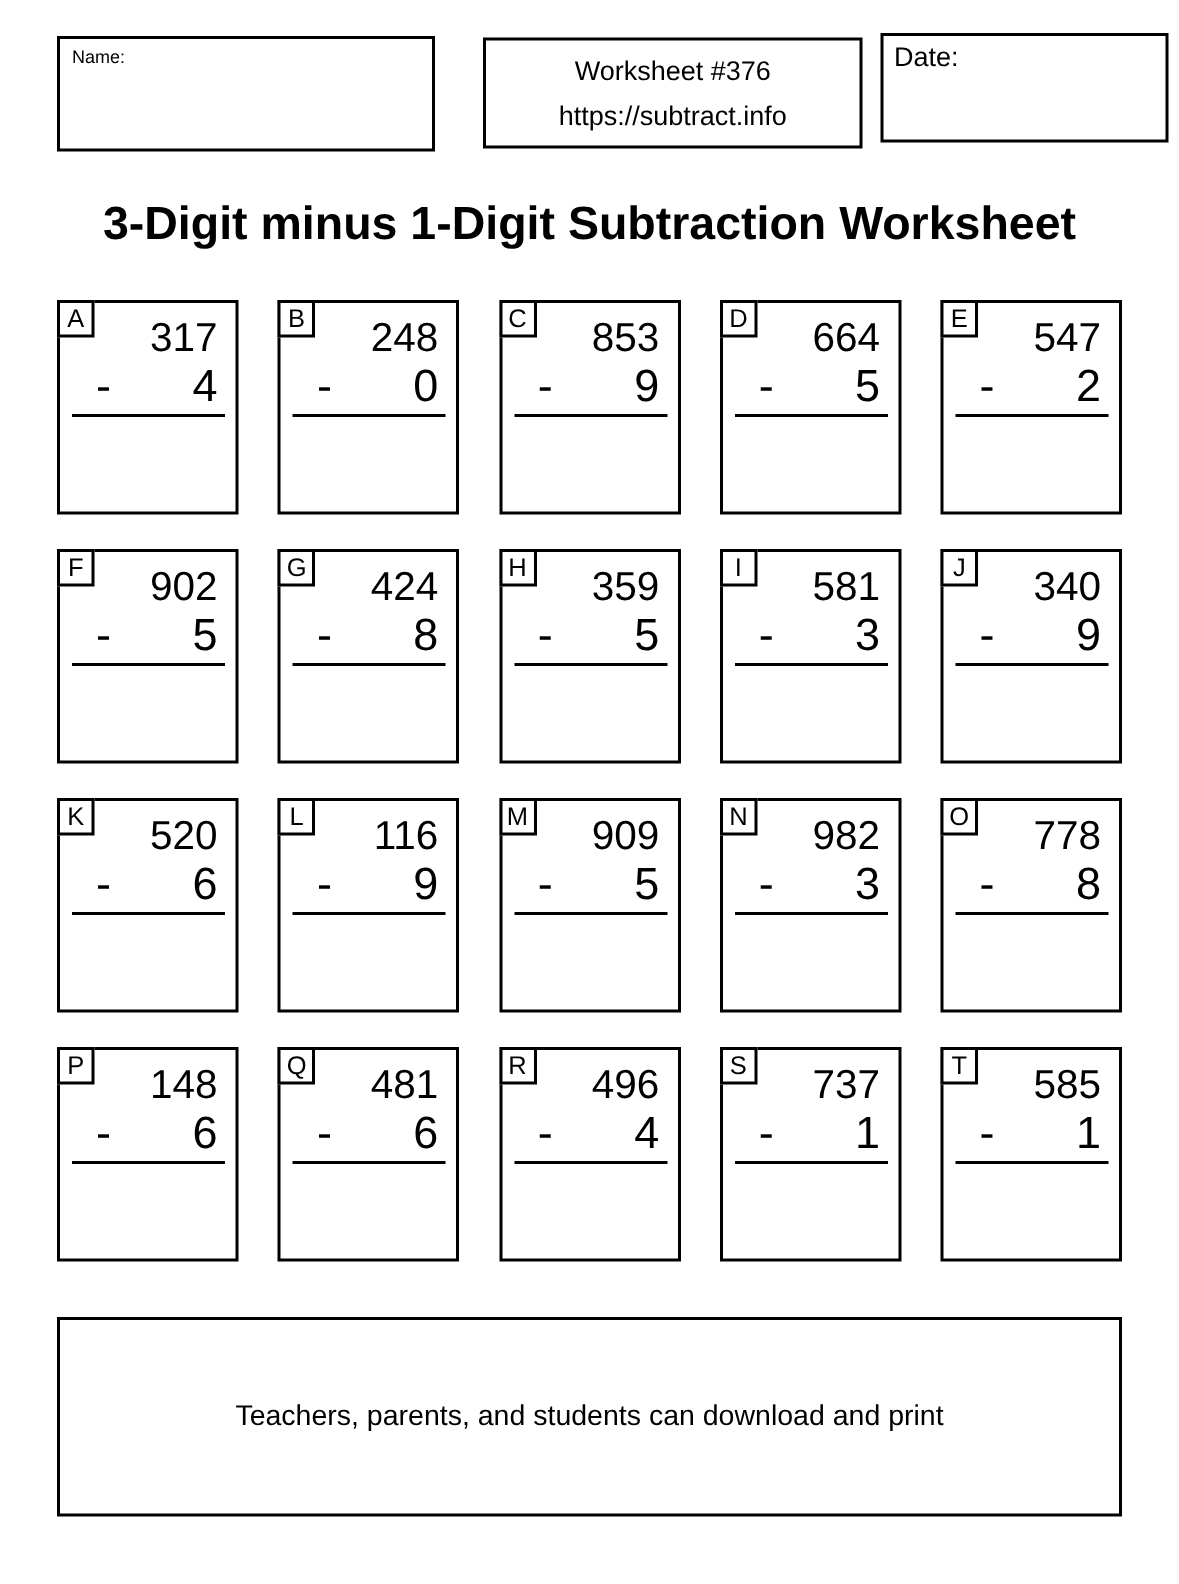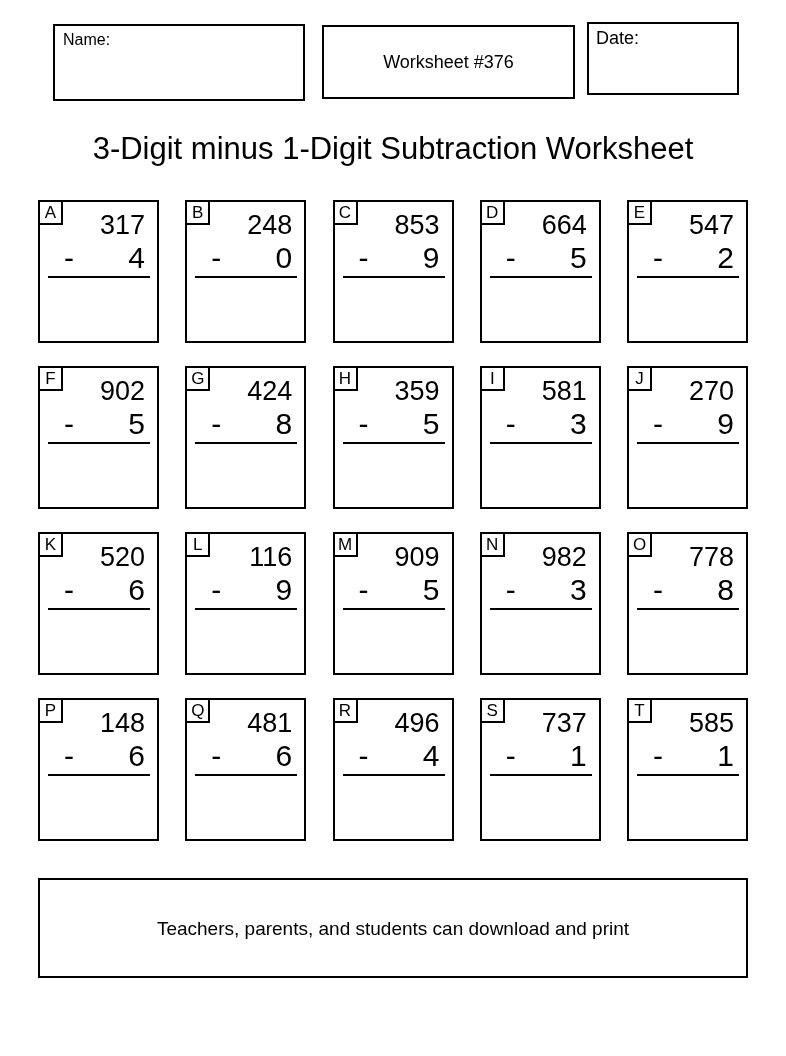--- a/index.html
+++ b/index.html
@@ -14,41 +14,41 @@
     width: 786px; height: 1056px;
     background: #ffffff;
     overflow: hidden;
   }
   .box { border: 2px solid #000; box-sizing: border-box; background: #fff; }
 
   
   .name-box {
     position: absolute; left: 38px; top: 24px;
     width: 252px; height: 77px;
-    padding: 5px 8px; font-size: 16px; margin-left: 15px;
+    padding: 5px 8px; font-size: 12px;
   }
   .ws-box {
     position: absolute; left: 322px; top: 25px;
     width: 253px; height: 74px;
     display: flex; flex-direction: column;
     align-items: center; justify-content: center;
     font-size: 18px; line-height: 30px; text-align: center;
   }
   .date-box {
     position: absolute; left: 587px; top: 22px;
-    width: 152px; height: 73px;
+    width: 192px; height: 73px;
     padding: 4px 7px; font-size: 18px;
   }
 
   
   .title {
     position: absolute; left: 0; top: 132px;
     width: 786px; text-align: center;
     font-size: 31px; line-height: 33px;
-    font-weight: 400; white-space: nowrap;
+    font-weight: 700; white-space: nowrap;
   }
 
   
   .grid {
     position: absolute; left: 38px; top: 200px;
     display: grid;
     grid-template-columns: repeat(5, 121px);
     grid-auto-rows: 143px;
     column-gap: 26.25px;
     row-gap: 23px;
@@ -78,37 +78,38 @@
     position: absolute; top: 74px; left: 8px; right: 7px;
     border-top: 2px solid #000;
   }
   .answer-area {
     position: absolute; top: 76px; left: 0; right: 0; bottom: 0;
   }
 
   
   .footer-box {
     position: absolute; left: 38px; top: 878px;
-    width: 710px; height: 100px;
+    width: 710px; height: 133px;
     display: flex; flex-direction: column;
     align-items: center; justify-content: center;
     font-size: 19px; line-height: 37px; text-align: center;
   }
 </style>
 </head>
 <body>
 
 <div class="page">
 
   <div class="box name-box">
     <span>Name:</span>
   </div>
 
   <div class="box ws-box">
     <div>Worksheet #376</div>
+    <div>https://subtract.info</div>
   </div>
 
   <div class="box date-box">
     <span>Date:</span>
   </div>
 
   <div class="title">3-Digit minus 1-Digit Subtraction Worksheet</div>
 
   <div class="grid" id="problems-grid">
       <div class="pbox">
@@ -198,21 +199,21 @@
         <div class="minuend">581</div>
         <div class="minus">-</div>
         <div class="subtrahend">3</div>
         <div class="answer-line"></div>
         <div class="answer-area"></div>
       </div>
       <div class="pbox">
         <div class="badge">
           <span>J</span>
         </div>
-        <div class="minuend">270</div>
+        <div class="minuend">340</div>
         <div class="minus">-</div>
         <div class="subtrahend">9</div>
         <div class="answer-line"></div>
         <div class="answer-area"></div>
       </div>
       <div class="pbox">
         <div class="badge">
           <span>K</span>
         </div>
         <div class="minuend">520</div>

